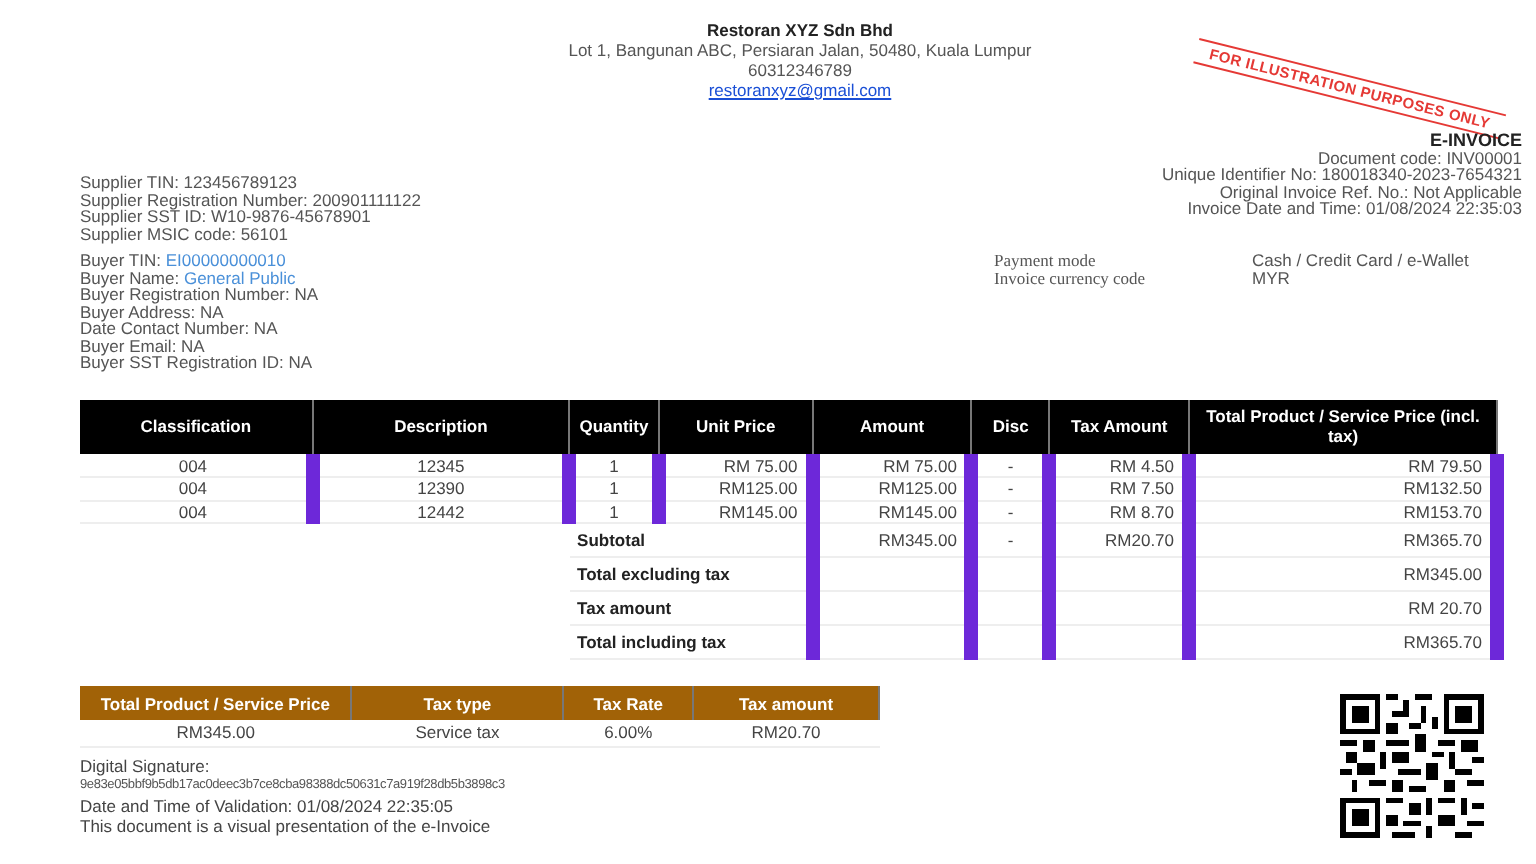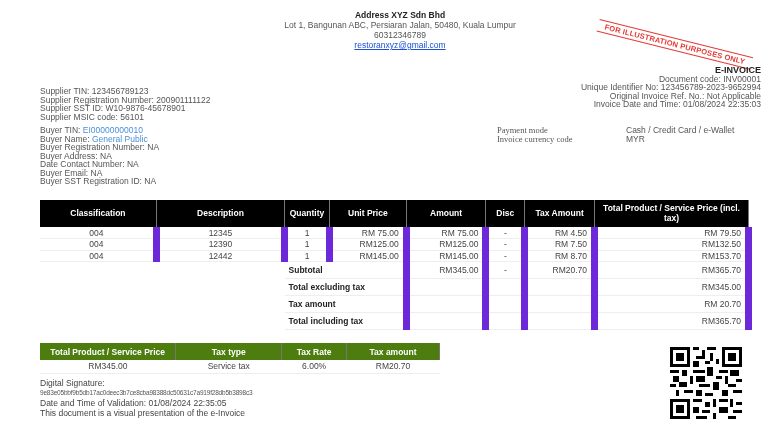--- a/index.html
+++ b/index.html
@@ -29,33 +29,33 @@
   .main { left: 40px; top: 200px; width: 712px; }
   .main th { background: #000; color: #fff; font-weight: bold; font-size: 8.5px; height: 27px; border-right: 1px solid #777; text-align: center; padding: 0 2px; line-height: 9.5px; }
   .main td { height: 11.5px; font-size: 8.5px; color: #444; border-bottom: 1px solid #eee; border-right: 7px solid #6d28d9; padding: 0 4px; }
   .main td.c { text-align: center; }
   .main td.r { text-align: right; }
   .main td.b { font-weight: bold; color: #222; }
   .main tr.sum td { height: 17px; }
   .main td.blank { border: none; }
 
   .tax { left: 40px; top: 343px; width: 400px; }
-  .tax th { background: #4d7c0f; color: #fff; font-weight: bold; font-size: 8.5px; height: 17px; border-right: 1px solid #777; text-align: center; }
+  .tax th { background: #a16207; color: #fff; font-weight: bold; font-size: 8.5px; height: 17px; border-right: 1px solid #777; text-align: center; }
   .tax td { height: 13px; font-size: 8.5px; color: #444; text-align: center; border-bottom: 1px solid #eee; }
 
   .footer { position: absolute; left: 40px; top: 378px; line-height: 10px; color: #444; }
   .footer .sig { font-size: 6.5px; letter-spacing: -0.2px; color: #555; }
 
   .qr { position: absolute; left: 670px; top: 347px; width: 72px; height: 72px; }
 </style>
 </head>
 <body>
 
 <div class="company">
-  <div class="name">Address XYZ  Sdn Bhd</div>
+  <div class="name">Restoran XYZ  Sdn Bhd</div>
   <div class="addr">Lot 1, Bangunan ABC, Persiaran Jalan, 50480, Kuala Lumpur</div>
   <div class="phone">60312346789</div>
   <div class="email">restoranxyz@gmail.com</div>
 </div>
 
 <div class="stamp">
   <div class="line"></div>
   <div>FOR ILLUSTRATION PURPOSES ONLY</div>
   <div class="line"></div>
 </div>
@@ -63,21 +63,21 @@
 <div class="supplier">
   <div>Supplier TIN: 123456789123</div>
   <div>Supplier Registration Number: 200901111122</div>
   <div>Supplier SST ID: W10-9876-45678901</div>
   <div>Supplier MSIC code: 56101</div>
 </div>
 
 <div class="einvoice">
   <div class="title">E-INVOICE</div>
   <div>Document code: INV00001</div>
-  <div>Unique Identifier No: 123456789-2023-9652994</div>
+  <div>Unique Identifier No: 180018340-2023-7654321</div>
   <div>Original Invoice Ref. No.: Not Applicable</div>
   <div>Invoice Date and Time: 01/08/2024 22:35:03</div>
 </div>
 
 <div class="buyer">
   <div><span>Buyer TIN: </span><span class="link">EI00000000010</span></div>
   <div><span>Buyer Name: </span><span class="link">General Public</span></div>
   <div>Buyer Registration Number: NA</div>
   <div>Buyer Address: NA</div>
   <div>Date Contact Number: NA</div>

